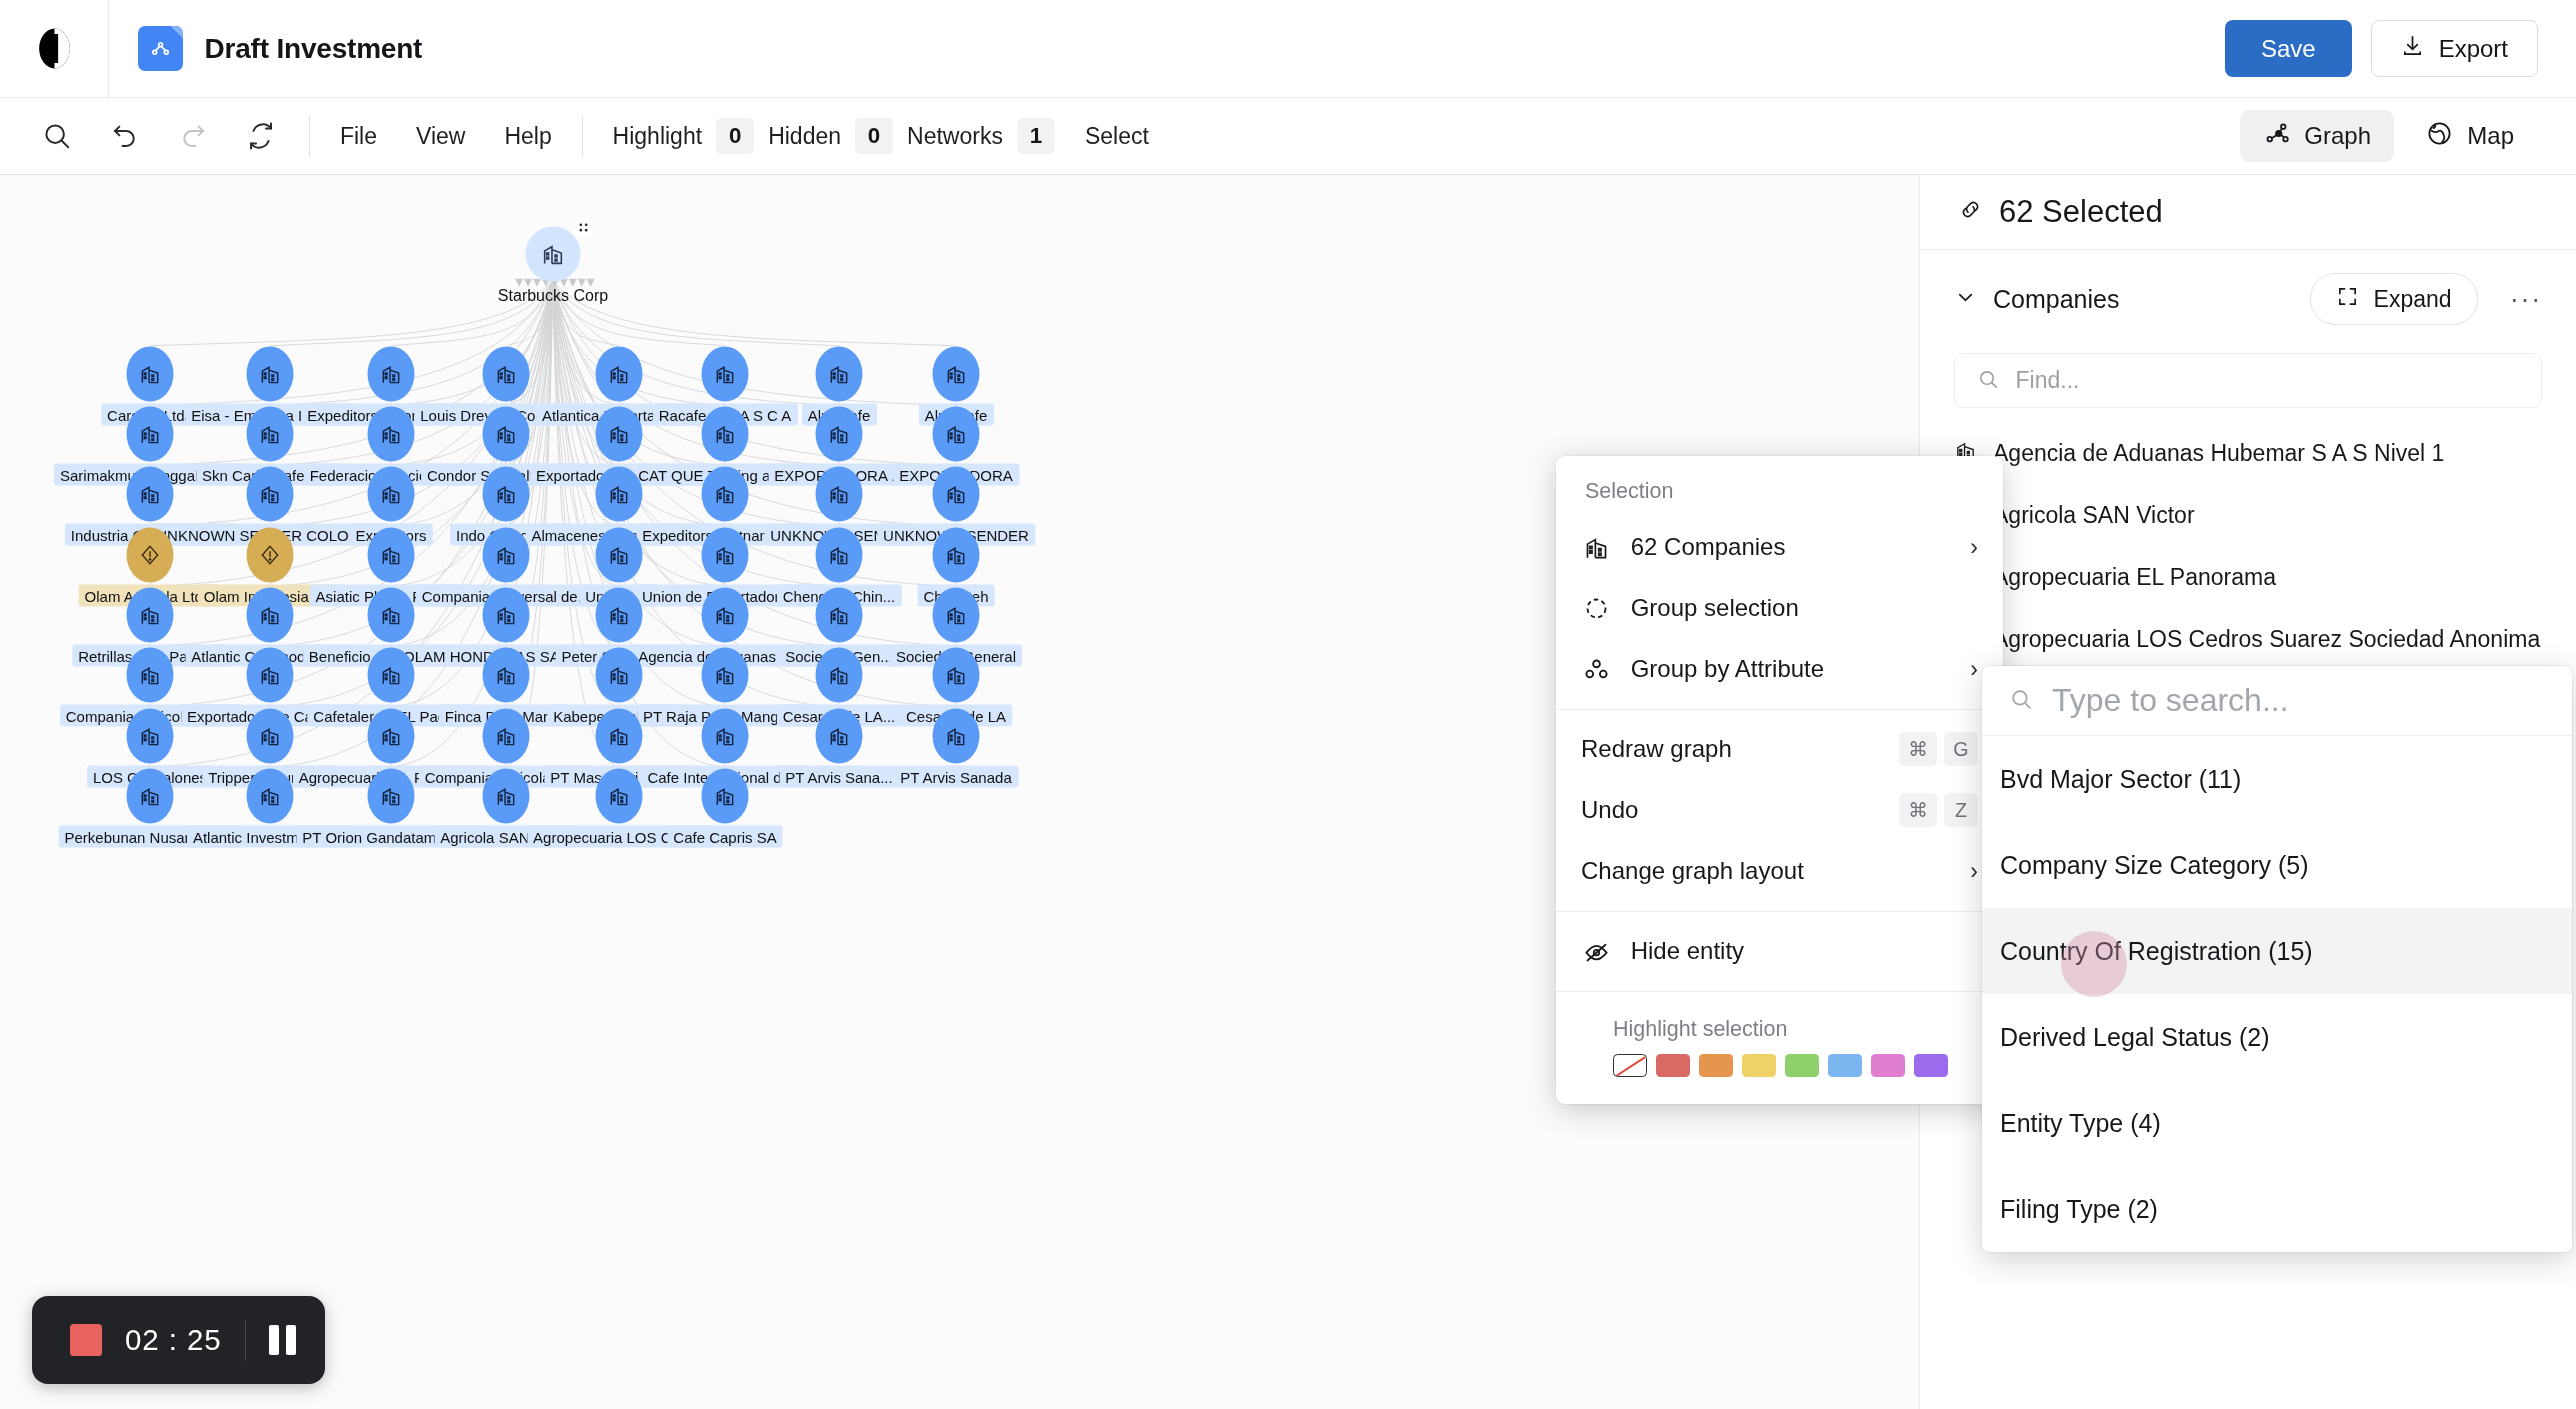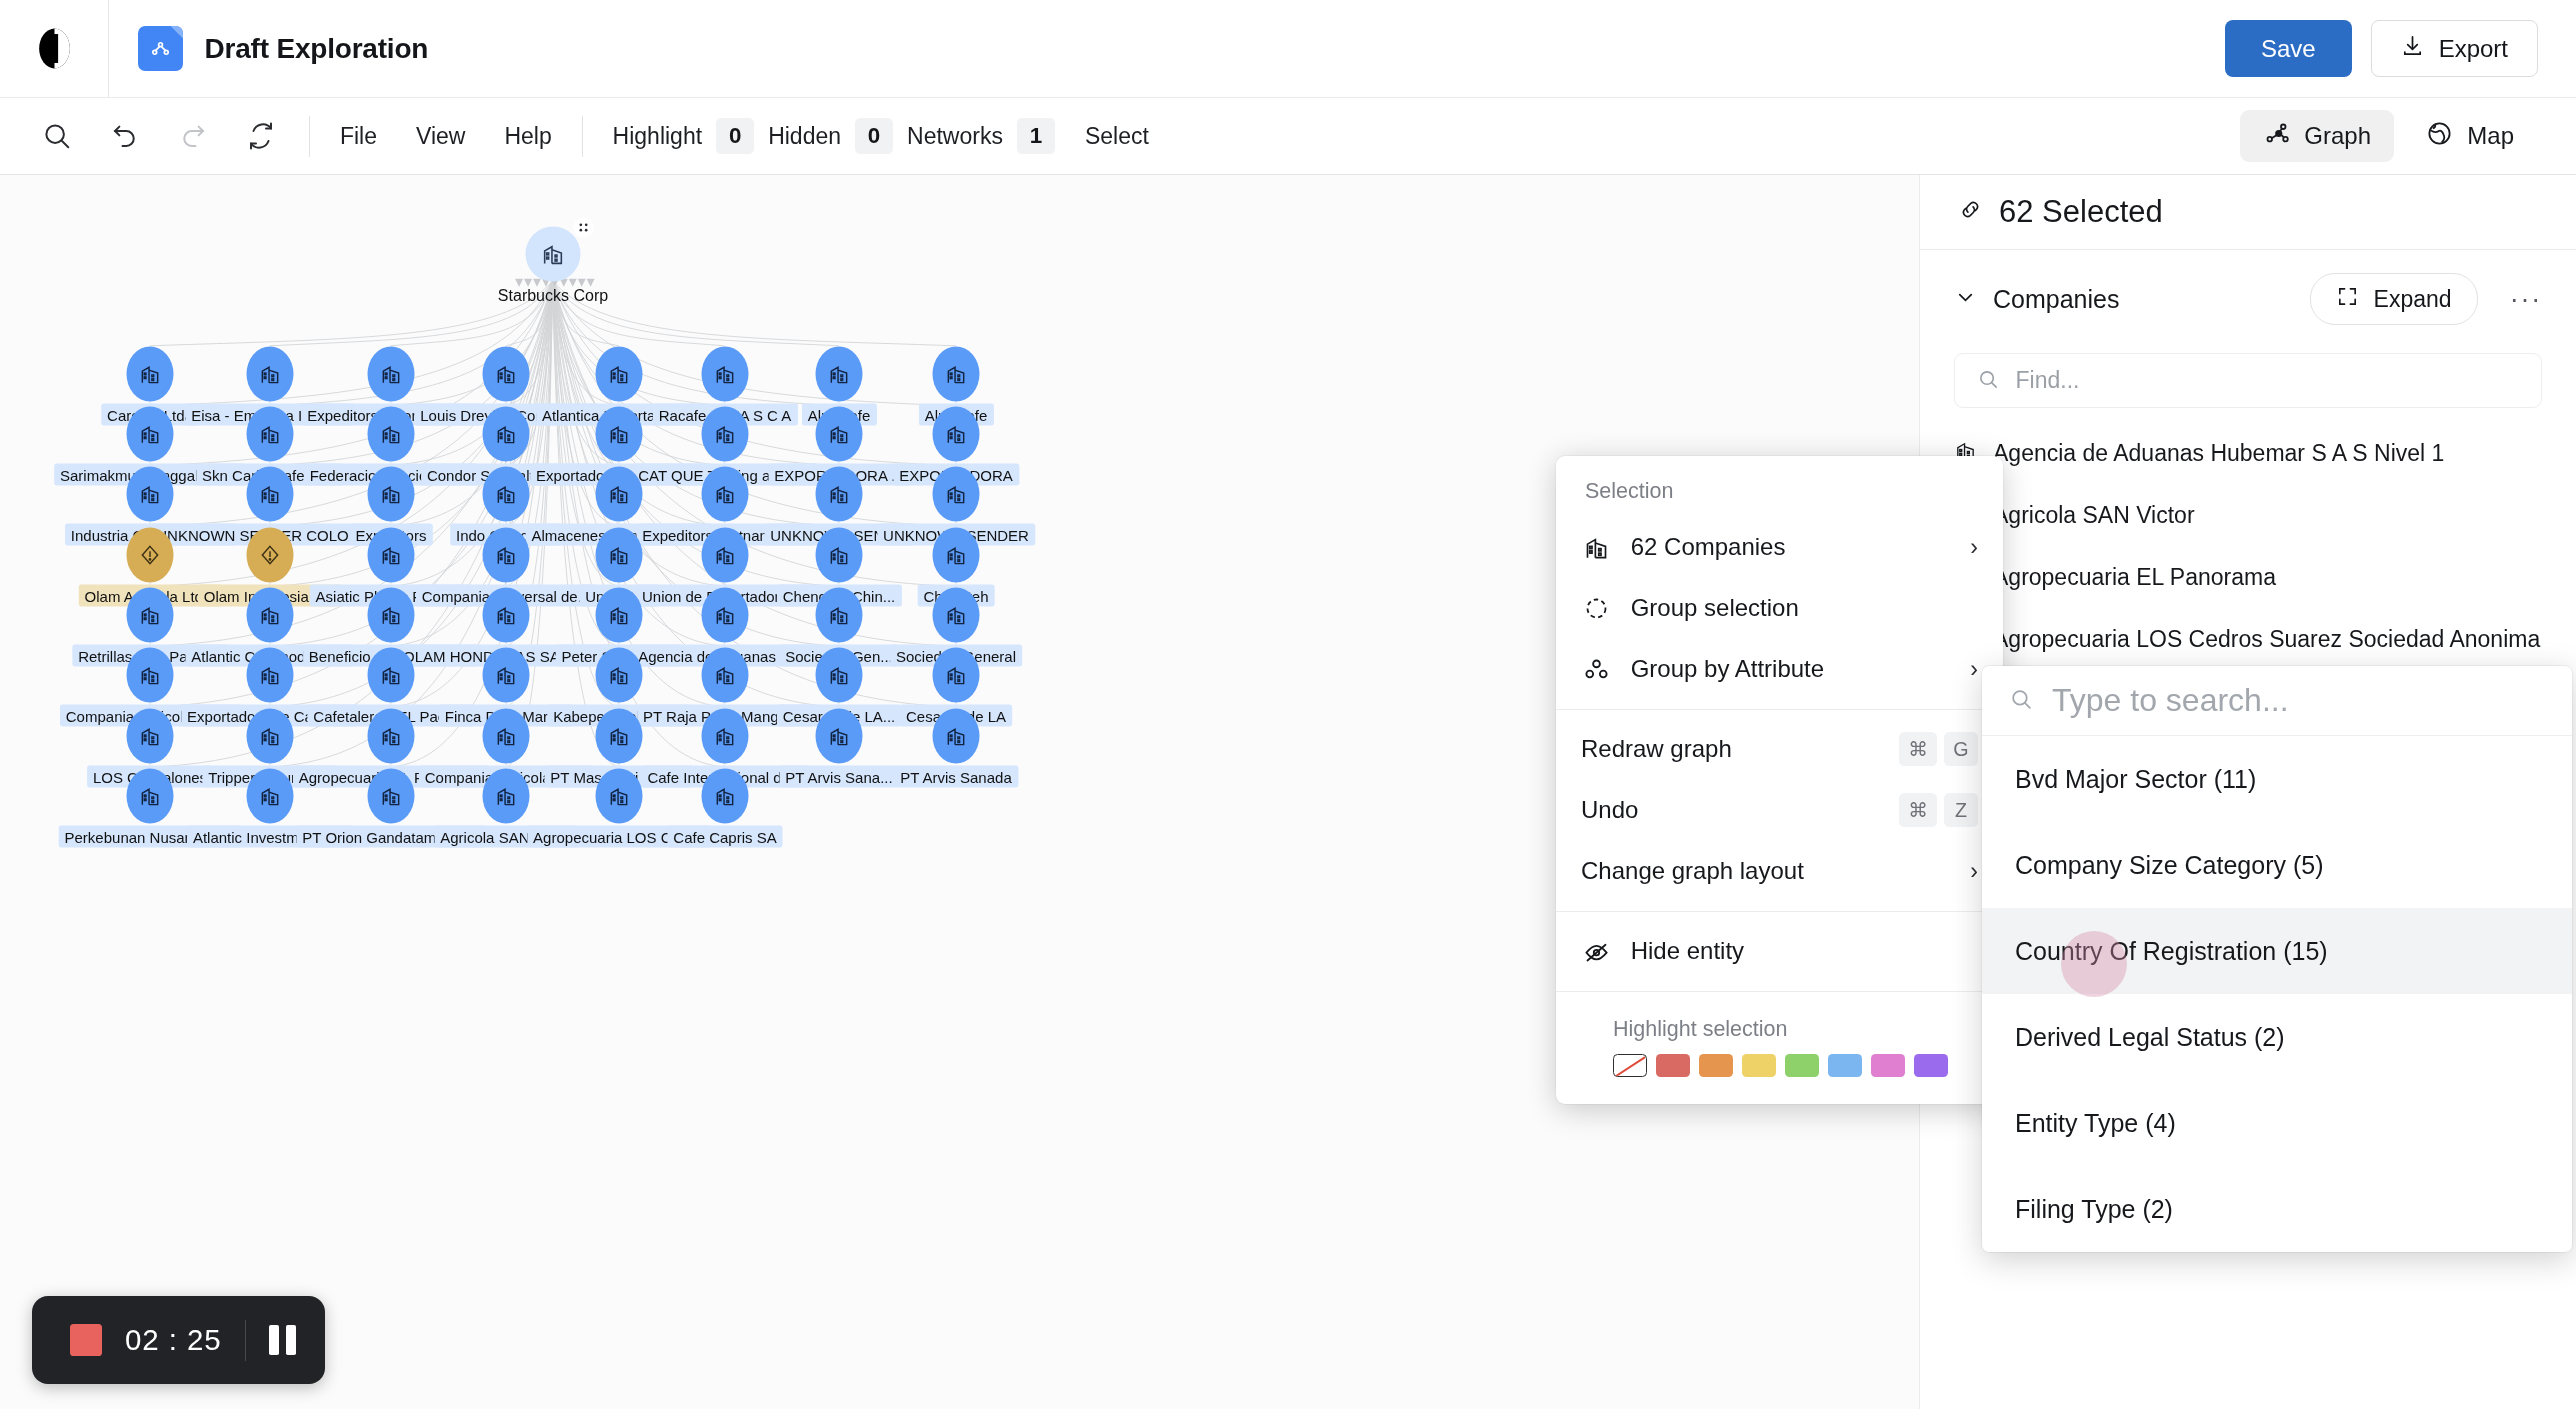--- a/index.html
+++ b/index.html
@@ -154,21 +154,21 @@
     background: #fff; border-radius: 7.2px;
     box-shadow: 0 7.2px 32px rgba(0,0,0,.18), 0 0 0 0.9px rgba(0,0,0,.05);
     z-index: 60; overflow: hidden;
   }
   .attr-search {
     height: 70px; display: flex; align-items: center; gap: 18px; padding: 0 27px;
     border-bottom: 0.9px solid #efefef;
   }
   .attr-search .ph { font-size: 32px; color: #a2a7ad; }
   .attr-item {
-    height: 86px; display: flex; align-items: center; padding: 0 33px;
+    height: 86px; display: flex; align-items: center; padding: 0 18px;
     font-size: 25px; color: #16181c; cursor: pointer;
   }
   .attr-item.hover { background: #f2f3f4; }
   .cursor-blob {
     position: absolute; width: 66px; height: 66px; border-radius: 50%;
     background: rgba(214,142,170,.38); z-index: 70; pointer-events: none;
   }
   
   .timer {
     position: absolute; left: 32px; bottom: 25px; width: 293px; height: 88px;
@@ -195,21 +195,21 @@
   <div class="file-chip">
     <div class="file-icon">
       <svg width="23" height="23" viewBox="0 0 24 24" fill="none" stroke="#fff" stroke-width="1.8" stroke-linecap="round">
         <circle cx="12" cy="8" r="2"></circle>
           <circle cx="6" cy="16" r="2"></circle>
           <circle cx="18" cy="16" r="2"></circle>
         <line x1="11" y1="10" x2="7" y2="14"></line>
           <line x1="13" y1="10" x2="17" y2="14"></line>
       </svg>
     </div>
-    <div class="file-title">Draft Exploration</div>
+    <div class="file-title">Draft Investment</div>
   </div>
   <div class="topbar-right">
     <button class="btn-save">Save</button>
     <button class="btn-export">
       <span>
         <svg width="23" height="23" viewBox="0 0 24 24" fill="none" stroke="#14161a" stroke-width="1.8" stroke-linecap="round">
           <line x1="12" y1="3" x2="12" y2="15"></line>
             <polyline points="7,11 12,16 17,11"></polyline>
           <polyline points="4,19 4,21 20,21 20,19"></polyline>
         </svg>

